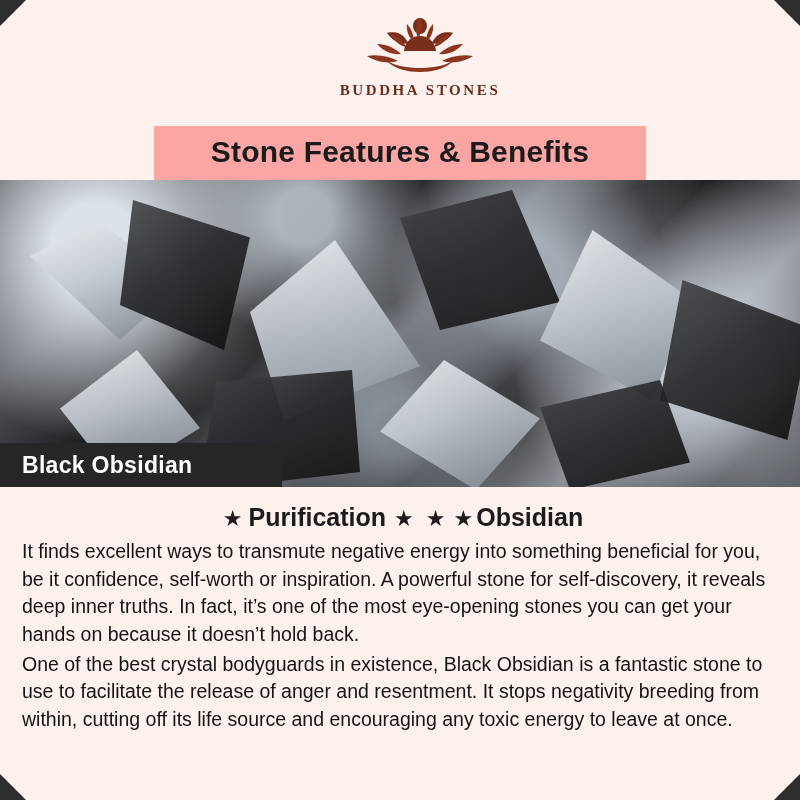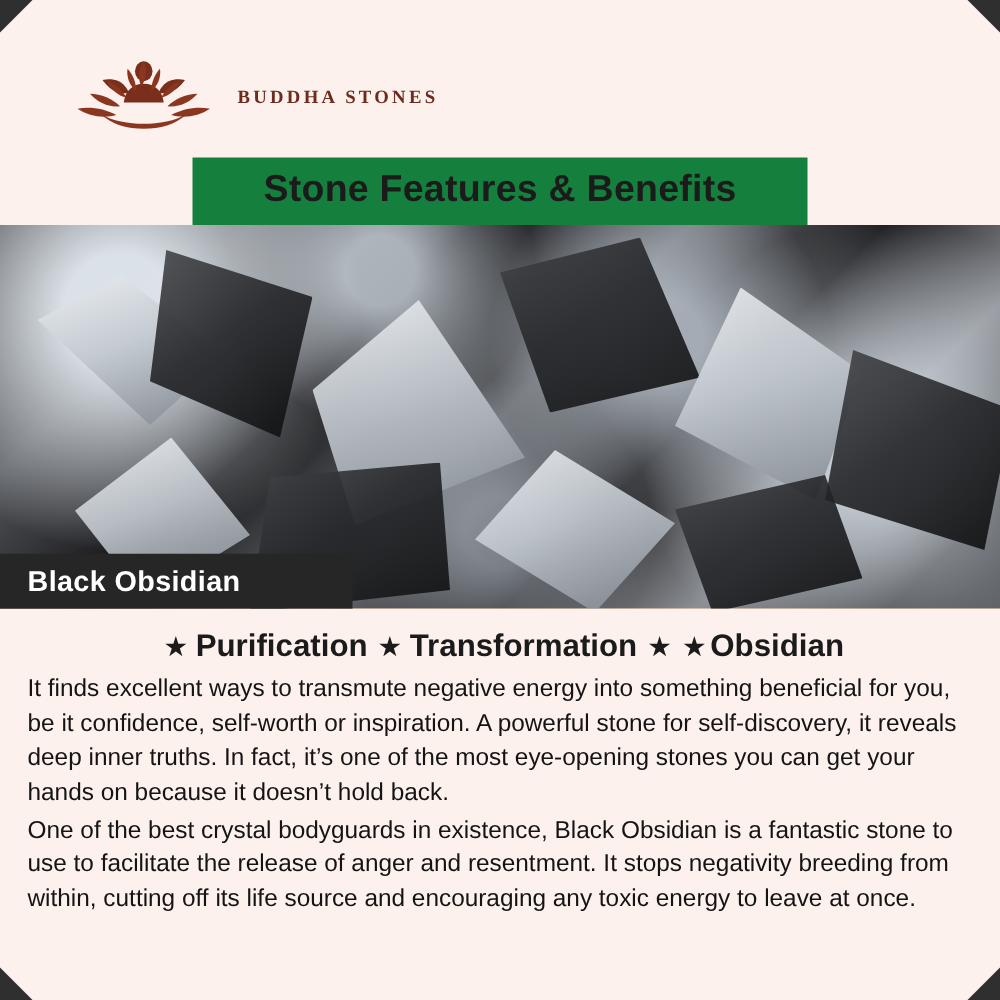--- a/index.html
+++ b/index.html
@@ -43,24 +43,24 @@
     bottom: 0; right: 0;
     border-bottom: 26px solid #2f2f2f;
     border-left: 26px solid transparent;
   }
 
   
   .header {
     position: relative;
     height: 120px;
     display: flex;
-    flex-direction: row;
+    flex-direction: column;
     align-items: center;
     justify-content: flex-start;
-    padding-top: 32px;
+    padding-top: 12px;
     box-sizing: border-box;
     background: #fdf1ee;
     margin-left: 40px;
   }
   .logo-mark {
     width: 150px;
     height: 66px;
     position: relative;
   }
   .logo-mark svg { display: block; }
@@ -71,21 +71,21 @@
     font-weight: 700;
     color: #6d2c1c;
     font-family: "Liberation Serif", serif;
   }
 
   
   .title-band {
     position: relative;
     margin: 6px auto 0 auto;
     width: 492px;
-    background: #15803d;
+    background: #fca5a5;
     text-align: center;
     padding: 9px 0 11px 0;
   }
   .title-band h1 {
     margin: 0;
     font-size: 30px;
     font-weight: 700;
     color: #1b1b1b;
     letter-spacing: 0.2px;
     font-family: "Liberation Sans", sans-serif;
@@ -232,21 +232,20 @@
     <div class="caption-bar">
       <span>Black Obsidian</span>
     </div>
   </div>
 
   <div class="content">
     <div class="keywords">
       <span class="star">★</span>
       <span class="kw">Purification</span>
       <span class="star">★</span>
-      <span class="kw">Transformation</span>
       <span class="star">★</span>
       <span class="star tight">★</span>
       <span class="kw">Obsidian</span>
     </div>
     <p class="para">It finds excellent ways to transmute negative energy into something beneficial for you, be it confidence, self-worth or inspiration. A powerful stone for self-discovery, it reveals deep inner truths. In fact, it’s one of the most eye-opening stones you can get your hands on because it doesn’t hold back.</p>
     <p class="para">One of the best crystal bodyguards in existence, Black Obsidian is a fantastic stone to use to facilitate the release of anger and resentment. It stops negativity breeding from within, cutting off its life source and encouraging any toxic energy to leave at once.</p>
   </div>
 
 </div>
 

